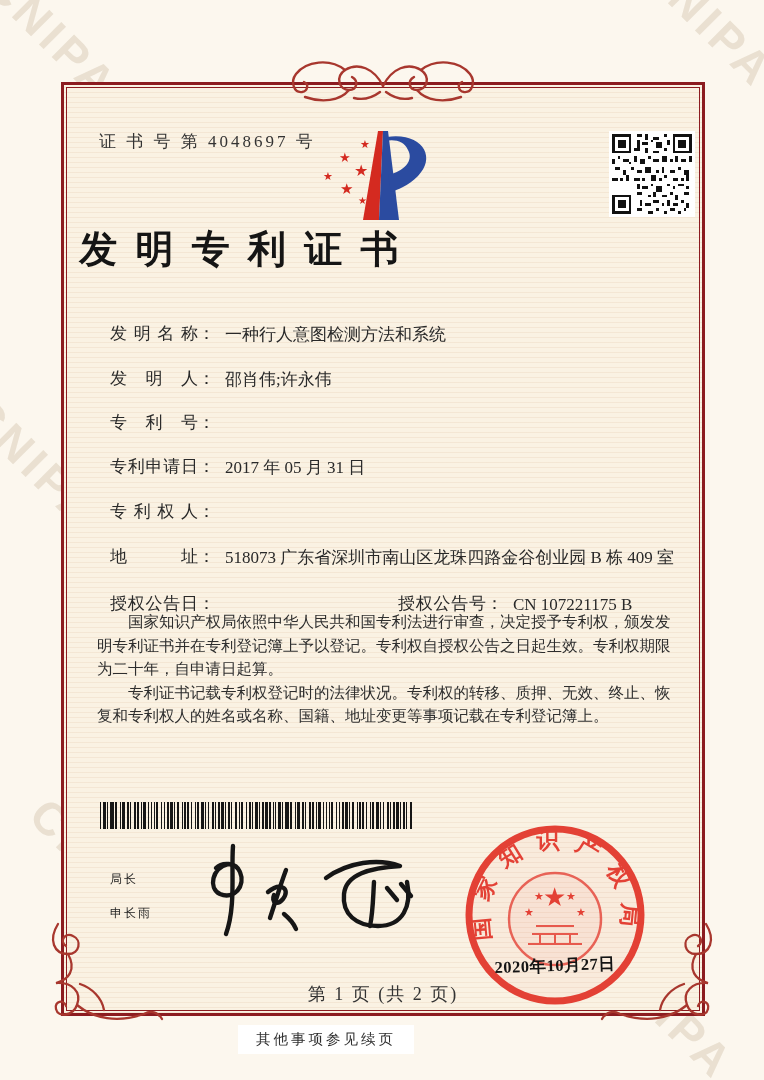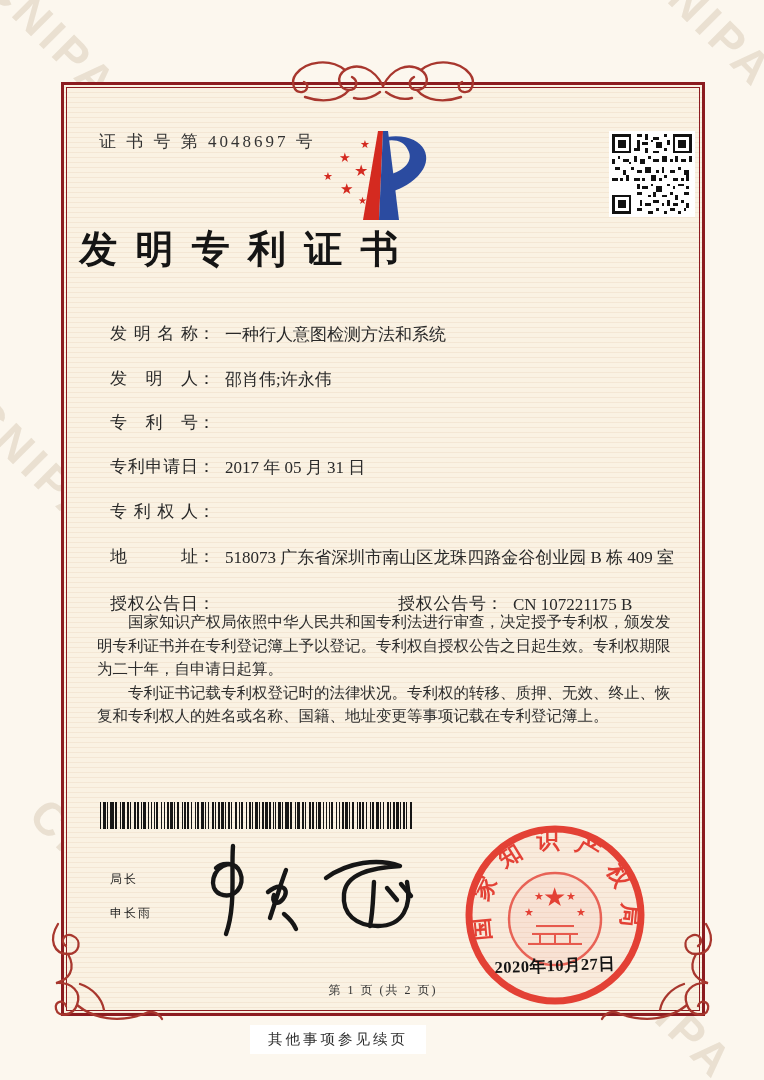--- a/index.html
+++ b/index.html
@@ -47,22 +47,22 @@
   .paras p{margin:0;text-indent:2em;}
   
   .barcode{position:absolute;left:100px;top:802px;}
   
   .signer{position:absolute;left:110px;top:862px;font-size:12px;line-height:34px;color:#1e1e1e;
           font-family:Liberation Sans, sans-serif;letter-spacing:2px;}
   .signature{position:absolute;left:198px;top:840px;}
   
   .seal{position:absolute;left:462px;top:822px;z-index:5;}
   
-  .page-info{position:absolute;left:61px;top:982px;width:644px;text-align:center;font-size:12px;color:#333;letter-spacing:2px;}
-  .footer-note{position:absolute;left:12px;top:1025px;width:652px;text-align:center;}
+  .page-info{position:absolute;left:61px;top:982px;width:644px;text-align:center;font-size:18px;color:#333;letter-spacing:2px;}
+  .footer-note{position:absolute;left:0;top:1025px;width:652px;text-align:center;}
   .footer-note span{display:inline-block;background:#ffffff;padding:5px 18px;font-size:14.5px;letter-spacing:3px;color:#2e2e2e;}
 </style>
 </head>
 <body>
 
 <div class="wm" style="left:-30px;top:8px">CNIPA</div>
 <div class="wm" style="left:626px;top:-6px">CNIPA</div>
 <div class="wm" style="left:448px;top:298px">CNIPA</div>
 <div class="wm" style="left:-48px;top:436px">CNIPA</div>
 <div class="wm" style="left:14px;top:838px">CNIPA</div>

